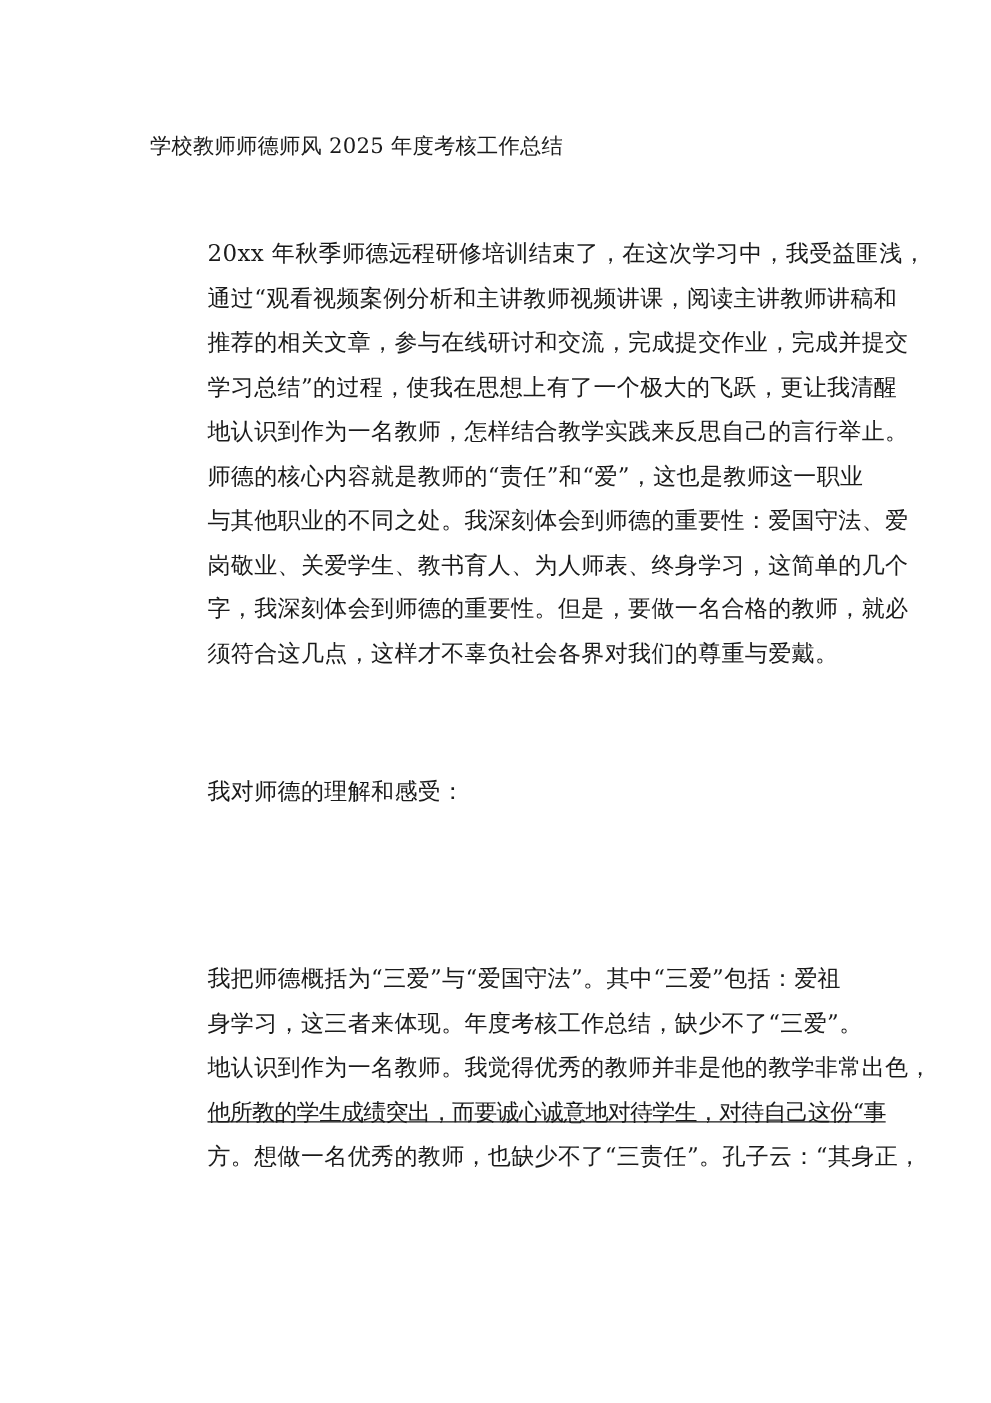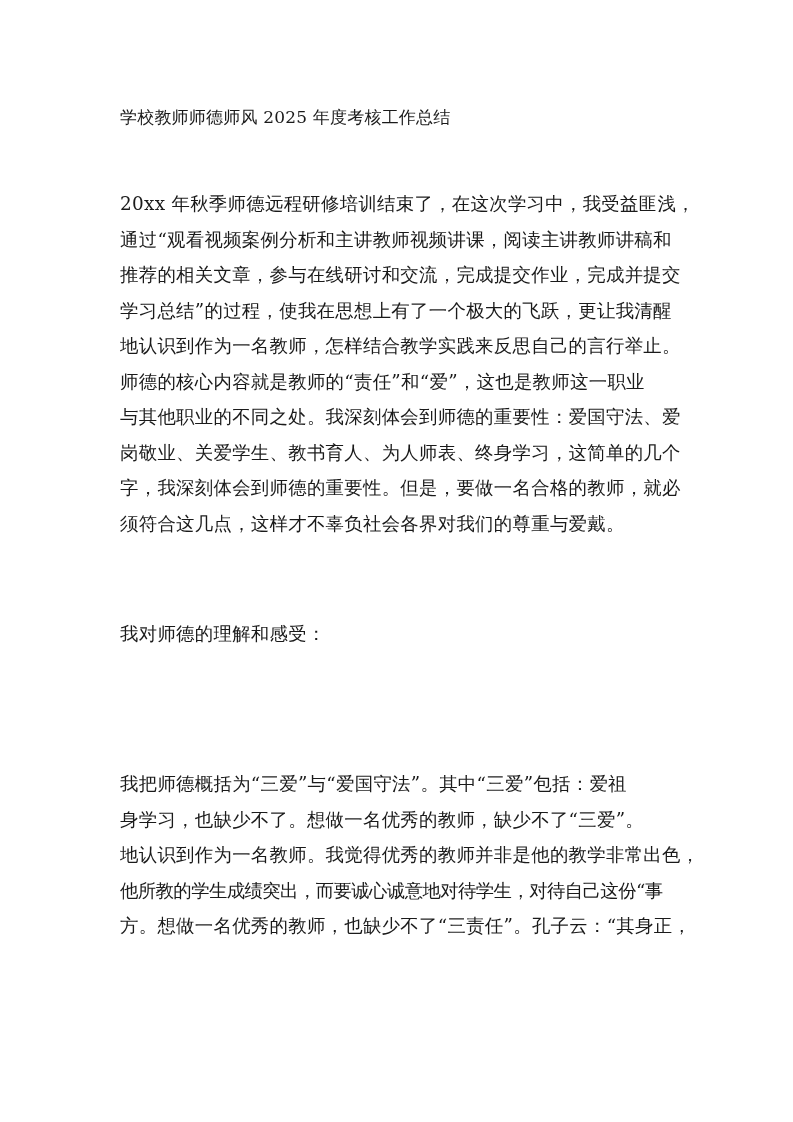--- a/index.html
+++ b/index.html
@@ -35,25 +35,26 @@
       position: absolute;
       left: 120px;
       width: 560px;
     }
     .line {
       height: 35.5px;
       font-size: 18.4px;
       line-height: 35.5px;
       white-space: nowrap;
       letter-spacing: 0.3px;
+      margin-left: 46px;
     }
     .p1 { top: 186px; }
     .h2 { top: 616px; }
     .p2 { top: 766px; }
-    .line.tight { letter-spacing: -0.6px; }
+    .line.tight { letter-spacing: -0.6px; text-decoration: underline; }
   </style>
 </head>
 <body>
 
 <div class="page">
 
   <div class="title">学校教师师德师风 2025 年度考核工作总结</div>
 
   <div class="block p1">
     <div class="line">20xx 年秋季师德远程研修培训结束了，在这次学习中，我受益匪浅，</div>
@@ -67,19 +68,19 @@
     <div class="line">字，我深刻体会到师德的重要性。但是，要做一名合格的教师，就必</div>
     <div class="line">须符合这几点，这样才不辜负社会各界对我们的尊重与爱戴。</div>
   </div>
 
   <div class="block h2">
     <div class="line">我对师德的理解和感受：</div>
   </div>
 
   <div class="block p2">
     <div class="line">我把师德概括为“三爱”与“爱国守法”。其中“三爱”包括：爱祖</div>
-    <div class="line">身学习，也缺少不了。想做一名优秀的教师，缺少不了“三爱”。</div>
+    <div class="line">身学习，这三者来体现。年度考核工作总结，缺少不了“三爱”。</div>
     <div class="line">地认识到作为一名教师。我觉得优秀的教师并非是他的教学非常出色，</div>
     <div class="line tight">他所教的学生成绩突出，而要诚心诚意地对待学生，对待自己这份“事</div>
     <div class="line">方。想做一名优秀的教师，也缺少不了“三责任”。孔子云：“其身正，</div>
   </div>
 
 </div>
 
 </body></html>

